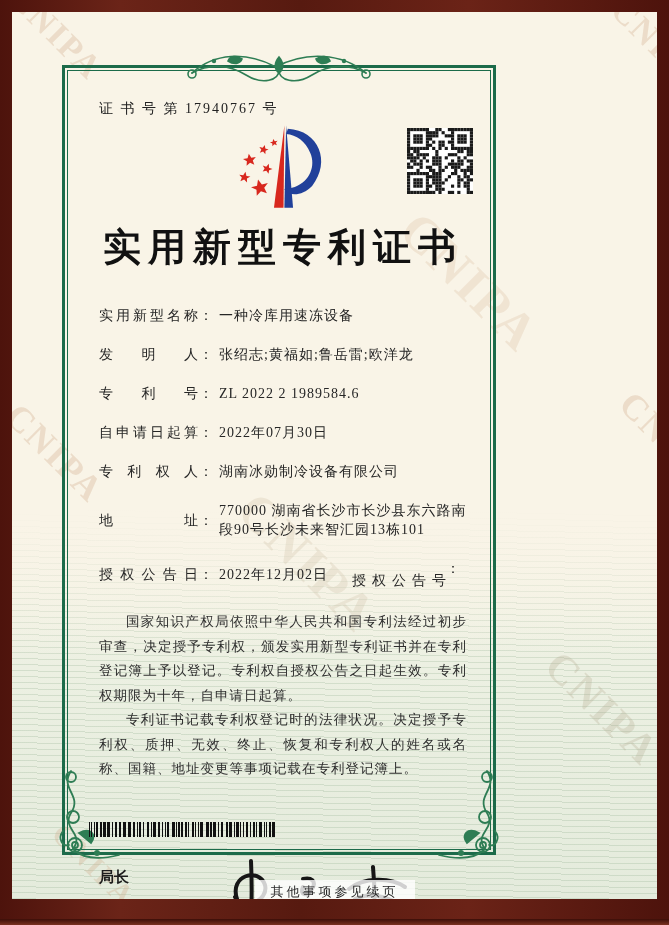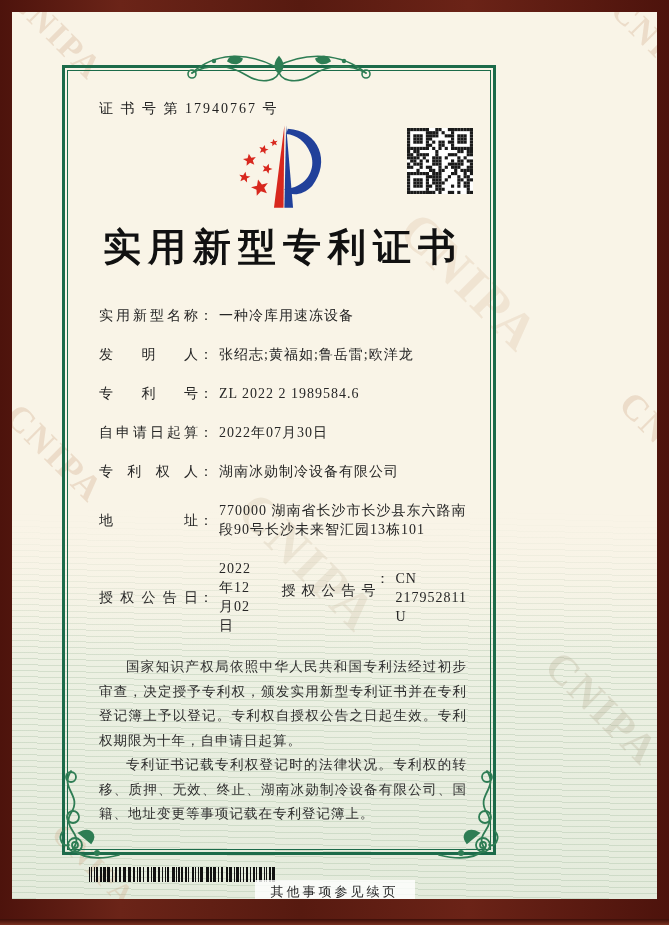--- a/index.html
+++ b/index.html
@@ -459,28 +459,27 @@
               <span class="fcolon">：</span>
             <span class="fvalue">770000 湖南省长沙市长沙县东六路南段90号长沙未来智汇园13栋101</span>
           </div>
           <div class="field-row">
             <span class="flabel">授权公告日</span>
               <span class="fcolon">：</span>
             <span class="fvalue">2022年12月02日</span>
             <span class="fgroup2">
               <span class="flabel2">授权公告号</span>
                 <span class="fcolon">：</span>
-              <span class="fvalue">CN 217952811 U</span>
             </span>
           </div>
         </div>
 
         <div class="paras">
           <p>国家知识产权局依照中华人民共和国专利法经过初步审查，决定授予专利权，颁发实用新型专利证书并在专利登记簿上予以登记。专利权自授权公告之日起生效。专利权期限为十年，自申请日起算。</p>
-          <p>专利证书记载专利权登记时的法律状况。专利权的转移、质押、无效、终止、湖南冰勋制冷设备有限公司、国籍、地址变更等事项记载在专利登记簿上。</p>
+          <p>专利证书记载专利权登记时的法律状况。决定授予专利权、质押、无效、终止、恢复和专利权人的姓名或名称、国籍、地址变更等事项记载在专利登记簿上。</p>
         </div>
 
         <div class="barcode" id="barcode">
             <i style="width:1px;background:#111"></i>
             <i style="width:1px"></i>
             <i style="width:1px;background:#111"></i>
             <i style="width:2px"></i>
             <i style="width:1px;background:#111"></i>
             <i style="width:1px"></i>
             <i style="width:2px;background:#111"></i>

